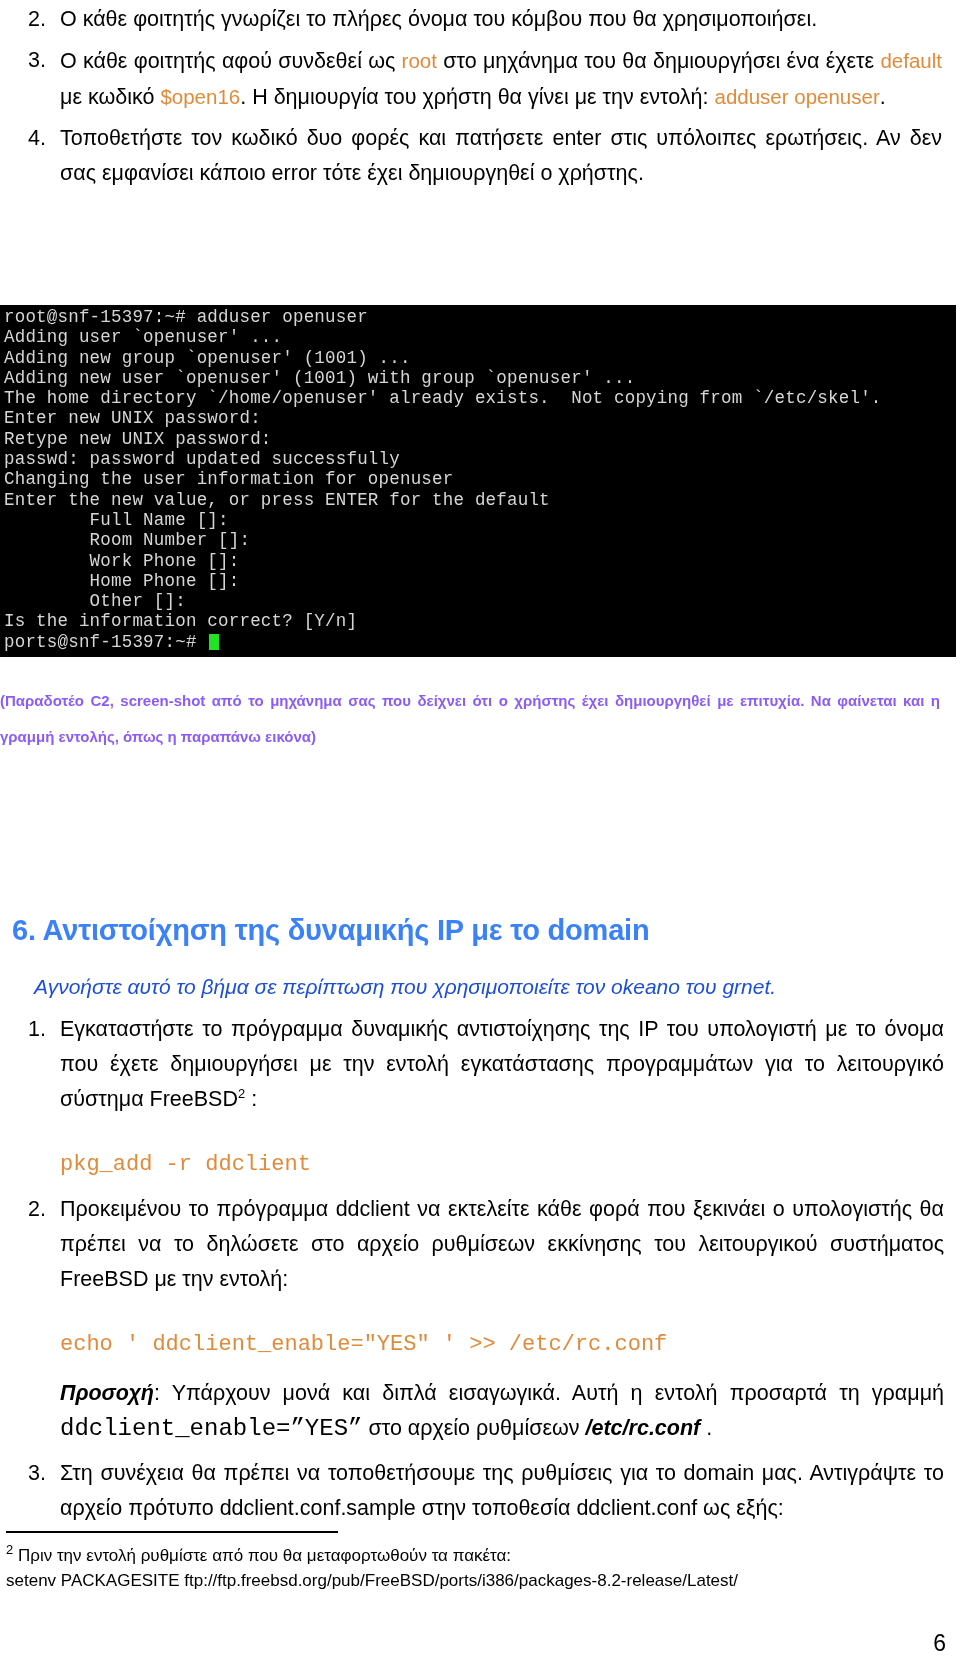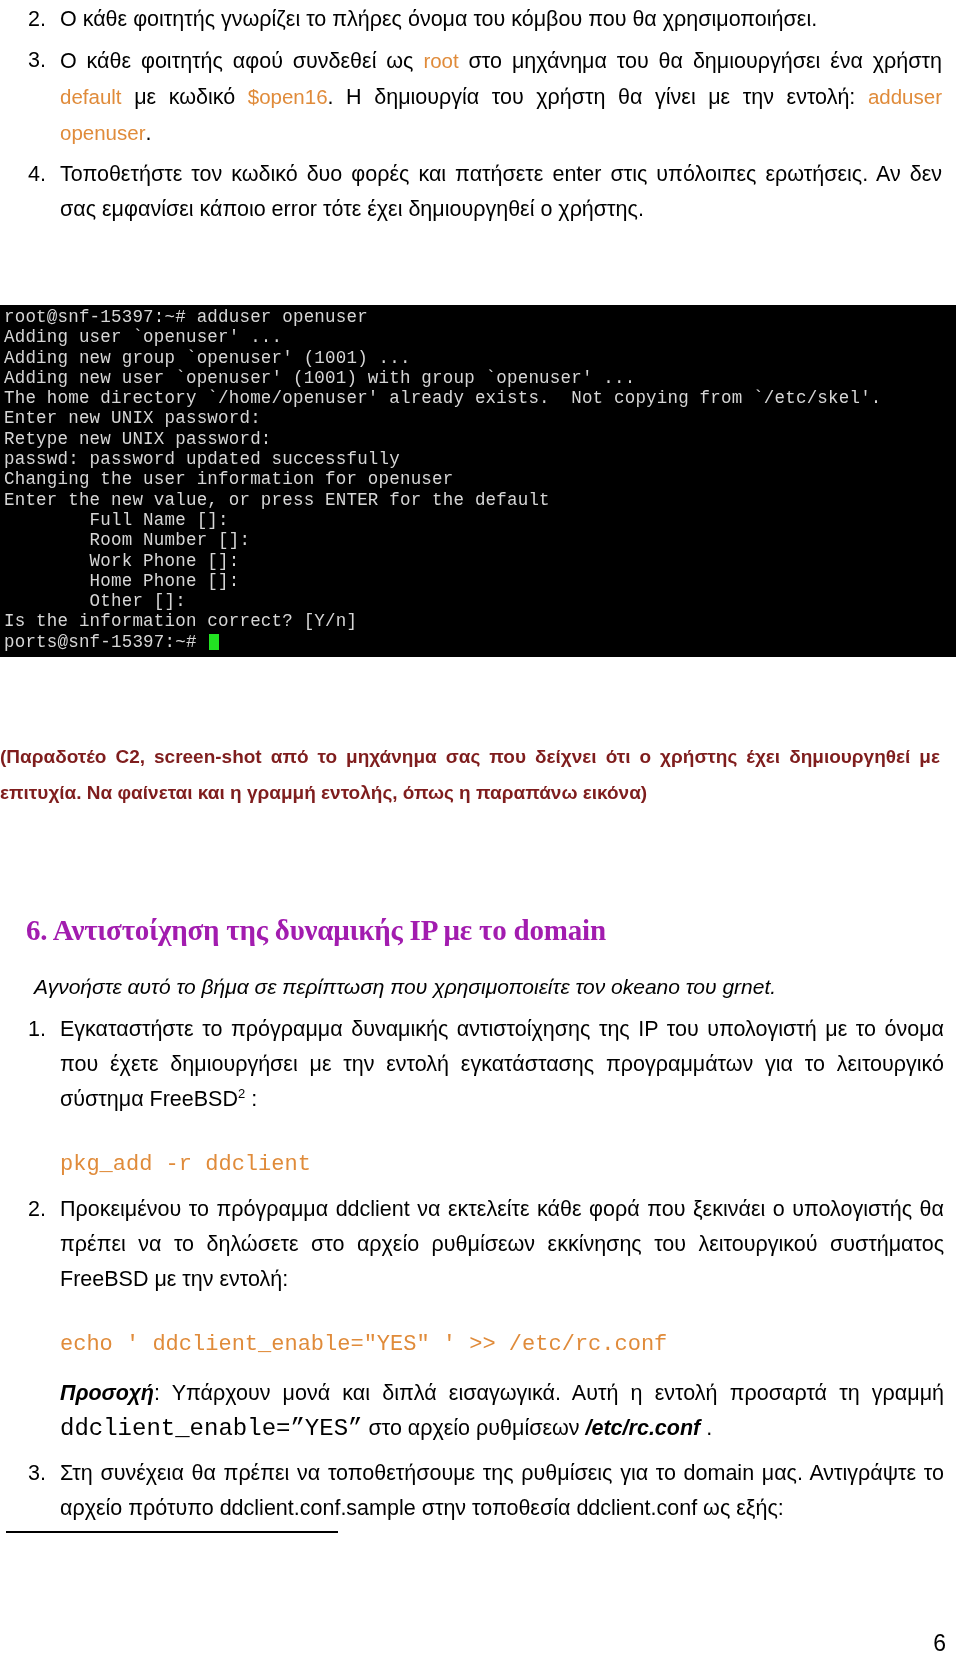--- a/index.html
+++ b/index.html
@@ -98,52 +98,51 @@
     height: 16px;
     background: #22e322;
     vertical-align: -3px;
     margin-left: 2px;
   }
 
   
   #deliverable {
     position: absolute;
     left: 0px;
-    top: 720px;
+    top: 668px;
     width: 940px;
-    font-size: 19px;
+    font-size: 15px;
     line-height: 36px;
     font-weight: bold;
-    color: #7f1d1d;
+    color: #8b5cf6;
     text-align: justify;
     text-justify: inter-word;
   }
 
   
   #section6-heading {
     position: absolute;
-    left: 26px;
+    left: 12px;
     top: 890px;
     font-size: 29px;
     font-weight: bold;
-    color: #a21caf;
+    color: #3b82f6;
     letter-spacing: -0.2px;
-    font-family: Liberation Serif, serif;
   }
 
   
   #section6-note {
     position: absolute;
     left: 34px;
     top: 950px;
     width: 900px;
     font-size: 21px;
     font-style: italic;
     line-height: 32px;
-    color: #000000;
+    color: #1d4ed8;
   }
 
   
   #steps-list {
     position: absolute;
     left: 14px;
     top: 1012px;
     width: 930px;
   }
   #steps-list .list-marker { width: 46px; }
@@ -201,21 +200,21 @@
 
 <div class="page">
 
   <div id="intro-list">
       <div class="list-item">
         <div class="list-marker">2.</div>
         <div class="list-body"><span>Ο κάθε φοιτητής γνωρίζει το πλήρες όνομα του κόμβου που θα χρησιμοποιήσει.</span></div>
       </div>
       <div class="list-item">
         <div class="list-marker">3.</div>
-        <div class="list-body"><span>Ο κάθε φοιτητής αφού συνδεθεί ως </span><span class="code">root</span><span> στο μηχάνημα του θα δημιουργήσει ένα χρήστη </span><span class="code">default</span><span> με κωδικό </span><span class="code">$open16</span><span>.  Η δημιουργία του χρήστη θα γίνει με την εντολή: </span><span class="code">adduser openuser</span><span>.</span></div>
+        <div class="list-body"><span>Ο κάθε φοιτητής αφού συνδεθεί ως </span><span class="code">root</span><span> στο μηχάνημα του θα δημιουργήσει ένα έχετε </span><span class="code">default</span><span> με κωδικό </span><span class="code">$open16</span><span>.  Η δημιουργία του χρήστη θα γίνει με την εντολή: </span><span class="code">adduser openuser</span><span>.</span></div>
       </div>
       <div class="list-item">
         <div class="list-marker">4.</div>
         <div class="list-body"><span>Τοποθετήστε τον κωδικό δυο φορές και πατήσετε enter στις υπόλοιπες ερωτήσεις. Αν δεν σας εμφανίσει κάποιο error τότε έχει δημιουργηθεί ο χρήστης.</span></div>
       </div>
     </div>
 
   <div id="terminal">
     <pre><span id="term-lines">root@snf-15397:~# adduser openuser
 Adding user `openuser' ...
@@ -251,16 +250,20 @@
         <div class="list-marker">2.</div>
         <div class="list-body"><span>Προκειμένου το πρόγραμμα ddclient να εκτελείτε κάθε φορά που ξεκινάει ο υπολογιστής θα πρέπει να το δηλώσετε στο αρχείο ρυθμίσεων εκκίνησης του λειτουργικού συστήματος FreeBSD με την εντολή:</span><span class="code-block">echo ' ddclient_enable="YES" ' &gt;&gt; /etc/rc.conf</span><p class="note-para"><span class="bold">Προσοχή</span><span>: Υπάρχουν μονά και διπλά εισαγωγικά. Αυτή η εντολή προσαρτά τη γραμμή </span><span class="mono-black">ddclient_enable=”YES”</span><span> στο αρχείο ρυθμίσεων </span><span class="bold" style="font-style: italic;">/etc/rc.conf</span><span> .</span></p></div>
       </div>
       <div class="list-item" style="margin-bottom: 10px;">
         <div class="list-marker">3.</div>
         <div class="list-body"><span>Στη συνέχεια θα πρέπει να τοποθετήσουμε της ρυθμίσεις για το domain μας. Αντιγράψτε το αρχείο πρότυπο ddclient.conf.sample στην τοποθεσία ddclient.conf ως εξής:</span></div>
       </div>
     </div>
 
   <div id="footnote-rule"></div>
+  <div id="footnote">
+    <sup class="fn">2</sup><span> Πριν την εντολή ρυθμίστε από που θα μεταφορτωθούν τα πακέτα:</span>
+    <span class="fn-line2">setenv PACKAGESITE ftp://ftp.freebsd.org/pub/FreeBSD/ports/i386/packages-8.2-release/Latest/</span>
+  </div>
 
   <div id="page-number">6</div>
 
 </div>
 
 </body></html>

